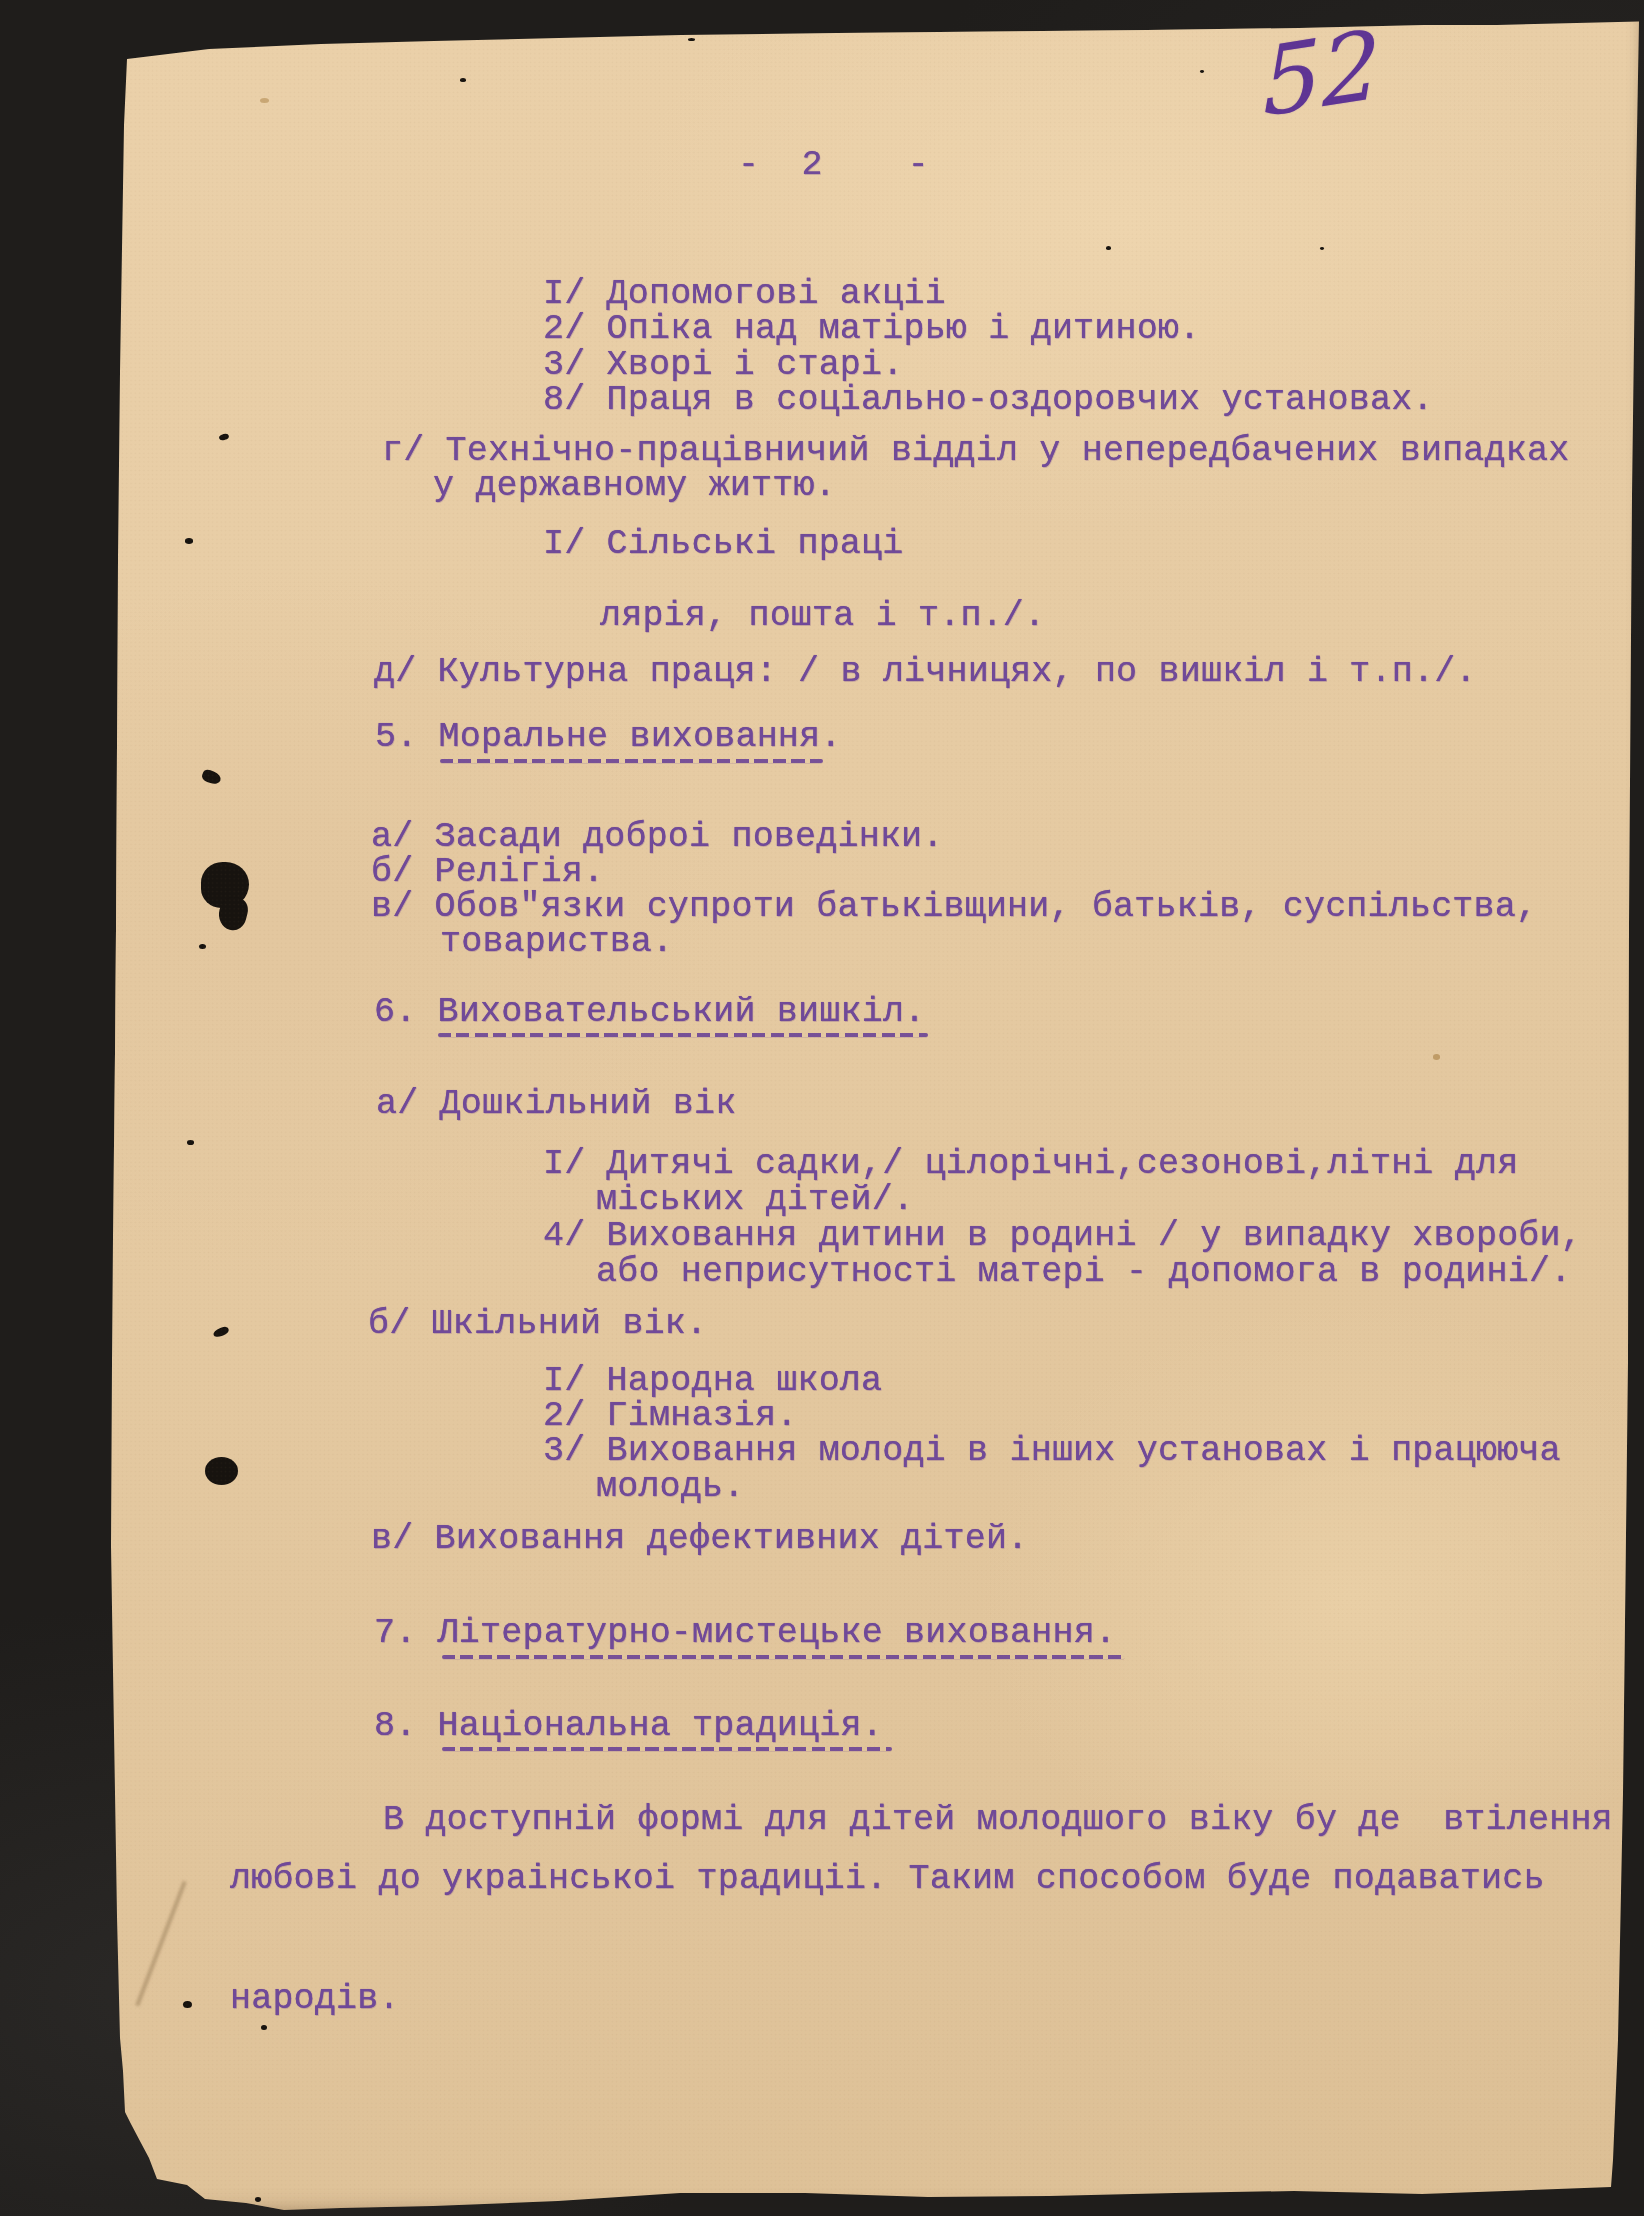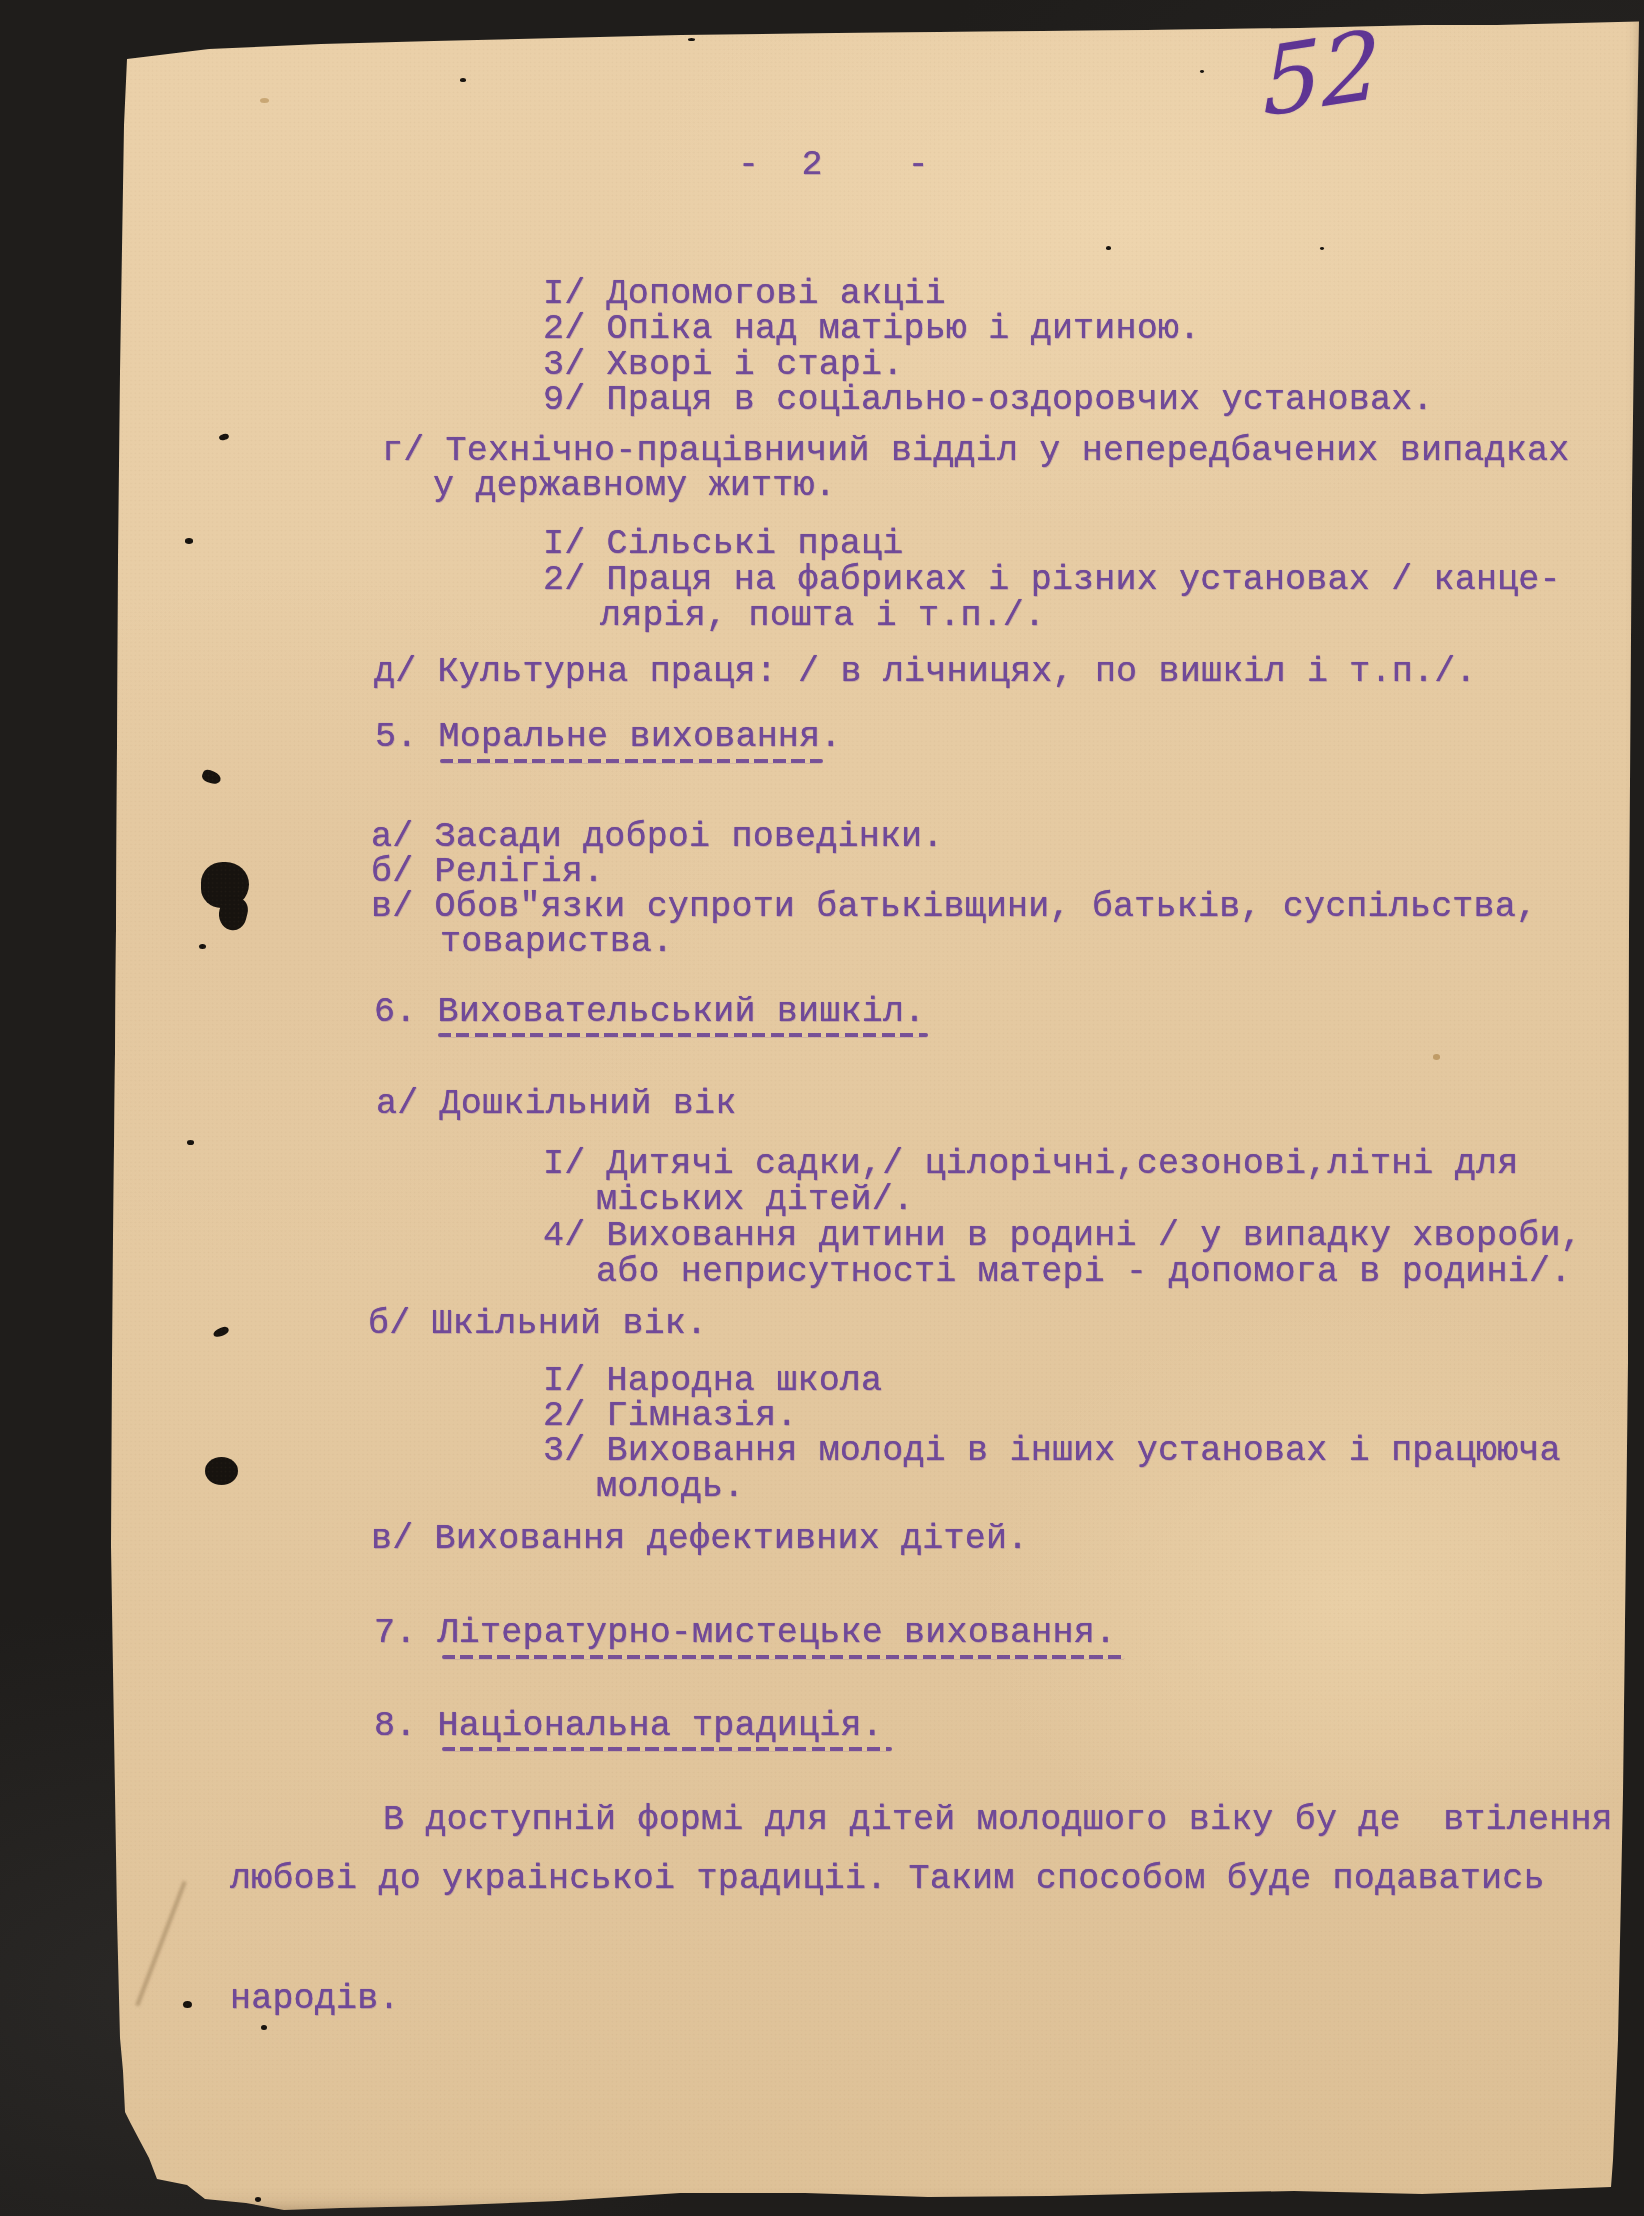--- a/index.html
+++ b/index.html
@@ -78,27 +78,26 @@
 
 <div class="paper">
 
   <div class="hand">52</div>
 
   <div class="tl" style="left:738px;top:147px">-  2    -</div>
 
   <div class="tl" style="left:543px;top:276px">I/ Допомогові акціі</div>
   <div class="tl" style="left:543px;top:311px">2/ Опіка над матірью і дитиною.</div>
   <div class="tl" style="left:543px;top:347px">3/ Хворі і старі.</div>
-  <div class="tl" style="left:543px;top:382px">9/ Праця в соціально-оздоровчих установах.</div>
+  <div class="tl" style="left:543px;top:382px">8/ Праця в соціально-оздоровчих установах.</div>
 
   <div class="tl" style="left:382px;top:433px">г/ Технічно-працівничий відділ у непередбачених випадках</div>
   <div class="tl" style="left:433px;top:468px">у державному життю.</div>
 
   <div class="tl" style="left:543px;top:526px">I/ Сільські праці</div>
-  <div class="tl" style="left:543px;top:562px">2/ Праця на фабриках і різних установах / канце-</div>
   <div class="tl" style="left:600px;top:598px">лярія, пошта і т.п./.</div>
 
   <div class="tl" style="left:374px;top:654px">д/ Культурна праця: / в лічницях, по вишкіл і т.п./.</div>
 
   <div class="tl" style="left:375px;top:719px">5. Моральне виховання.</div>
   <div class="dash" style="left:440px;top:759px;width:383px"></div>
 
   <div class="tl" style="left:371px;top:819px">а/ Засади доброі поведінки.</div>
   <div class="tl" style="left:371px;top:854px">б/ Релігія.</div>
   <div class="tl" style="left:371px;top:889px">в/ Обов"язки супроти батьківщини, батьків, суспільства,</div>

